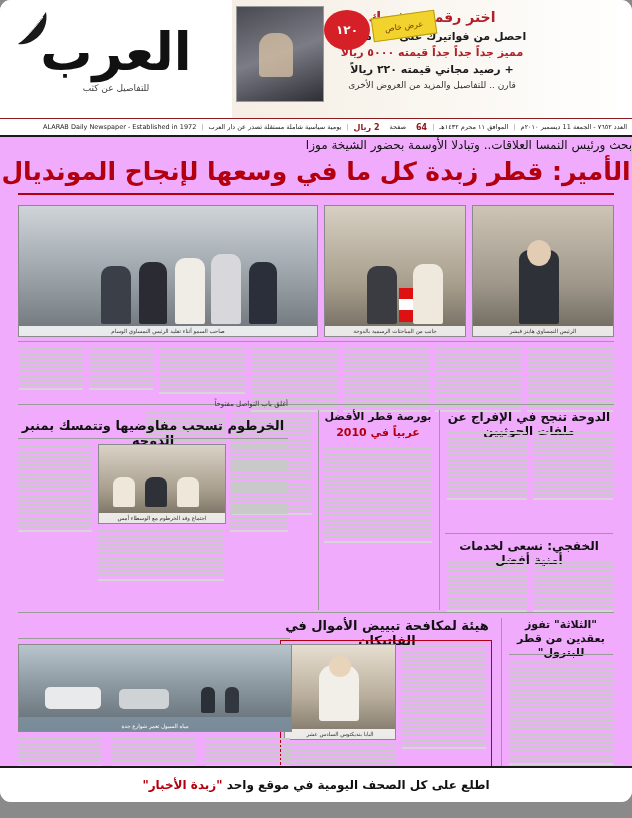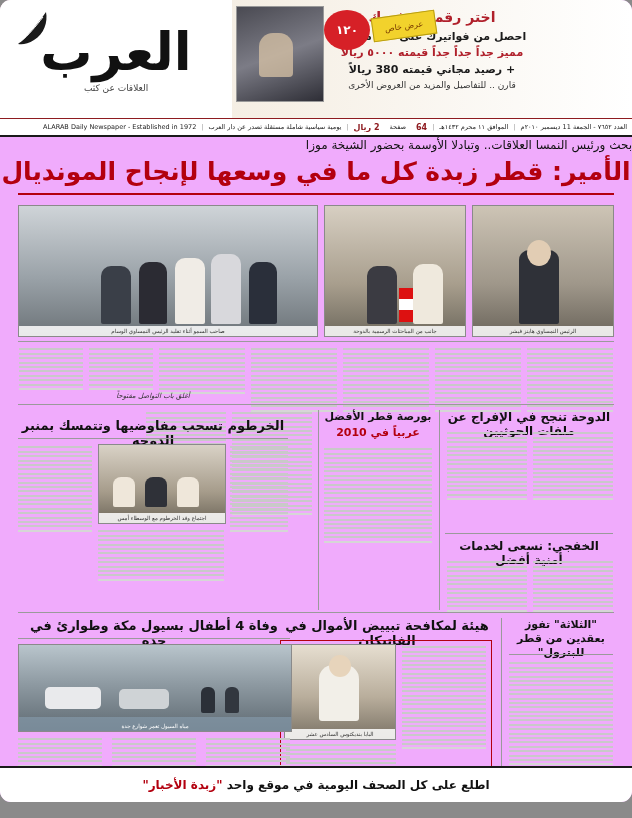--- a/index.html
+++ b/index.html
@@ -127,31 +127,31 @@
 <div class="page">
 
   <div class="top-ad">
 
     <div class="masthead">
       <svg class="logo-pen" viewBox="0 0 40 40">
         <path d="M4 36 C12 30 22 18 32 4 C34 14 30 26 20 32 C14 36 8 37 4 36 Z" fill="#1a1a1a"></path>
         <path d="M6 34 C14 28 22 18 29 9" stroke="#fff" stroke-width="1" fill="none"></path>
       </svg>
       <div class="logo-ar">العرب</div>
-      <div class="logo-sub">العلاقات عن كثب</div>
+      <div class="logo-sub">للتفاصيل عن كثب</div>
     </div>
 
     <div class="ad-body">
       <div class="ad-photo"></div>
       <div class="ad-badge">١٢٠</div>
       <div class="ad-ticket">عرض خاص</div>
       <div class="ad-line" style="font-size:14px;">اختر رقمك بنفسك</div>
       <div class="ad-line dark">احصل من فواتيرك على خط مجاني</div>
       <div class="ad-line">مميز جداً جداً جداً قيمته ٥٠٠٠ ريالاً</div>
-      <div class="ad-line dark">+ رصيد مجاني قيمته 380 ريالاً</div>
+      <div class="ad-line dark">+ رصيد مجاني قيمته ٢٢٠ ريالاً</div>
       <div class="ad-line small">قارن .. للتفاصيل والمزيد من العروض الأخرى</div>
     </div>
   </div>
 
   <div class="info-strip">
     <span>العدد ٧٦٥٢ - الجمعة 11 ديسمبر ٢٠١٠م</span>
     <span class="sep">|</span>
     <span>الموافق ١١ محرم ١٤٣٢هـ</span>
     <span class="sep">|</span>
     <span class="price-box">64</span>
@@ -445,21 +445,21 @@
       <div class="line"></div>
       <div class="line"></div>
       <div class="line"></div>
     <div class="line"></div>
       <div class="line"></div>
       <div class="line"></div>
       <div class="line s"></div>
   </div>
 
   <div class="sub-head" style="right:340px;top:404px;width:0;height:0;"></div>
-  <div style="position:absolute;left:18px;top:392px;width:270px;text-align:center;font-size:7px;color:#333;direction:rtl;font-style:italic;">أغلق باب التواصل مفتوحاً</div>
+  <div style="position:absolute;left:18px;top:400px;width:270px;text-align:right;font-size:7px;color:#333;direction:rtl;">أغلق باب التواصل مفتوحاً</div>
   <div class="sub-head" style="left:18px;top:418px;width:270px;font-size:13px;">الخرطوم تسحب مفاوضيها وتتمسك بمنبر الدوحة</div>
   <div class="rule-h" style="left:18px;top:438px;width:270px;"></div>
 
   <div class="photo-block" style="left:98px;top:444px;width:126px;height:78px;background:linear-gradient(180deg,#d9d2c6 0%,#a69c8b 60%,#6d6659 100%);">
     <div style="position:absolute;bottom:16px;left:14px;width:22px;height:30px;background:#efe7da;border-radius:8px 8px 2px 2px;"></div>
     <div style="position:absolute;bottom:16px;left:46px;width:22px;height:30px;background:#2f3138;border-radius:8px 8px 2px 2px;"></div>
     <div style="position:absolute;bottom:16px;left:78px;width:22px;height:30px;background:#efe7da;border-radius:8px 8px 2px 2px;"></div>
     <div style="position:absolute;left:0;right:0;bottom:0;height:10px;background:rgba(255,255,255,.85);font-size:5.5px;color:#333;text-align:center;line-height:10px;direction:rtl;">اجتماع وفد الخرطوم مع الوسطاء أمس</div>
   </div>
 
@@ -591,21 +591,20 @@
   <div class="txtcol" style="right:236px;top:742px;width:110px;">
     <div class="line"></div>
       <div class="line"></div>
       <div class="line"></div>
       <div class="line"></div>
     <div class="line"></div>
       <div class="line"></div>
       <div class="line s"></div>
   </div>
 
-  <div class="sub-head" style="left:18px;top:618px;width:272px;font-size:13px;">وفاة 4 أطفال بسيول مكة وطوارئ في جدة</div>
   <div class="rule-h" style="left:18px;top:638px;width:272px;"></div>
   <div class="photo-block" style="left:18px;top:644px;width:272px;height:86px;background:linear-gradient(180deg,#b9c5cc 0%,#8e9aa2 45%,#5f6a72 100%);">
     <div style="position:absolute;bottom:22px;left:26px;width:56px;height:22px;background:#e9eaec;border-radius:5px;"></div>
     <div style="position:absolute;bottom:22px;left:100px;width:50px;height:20px;background:#cfd3d6;border-radius:5px;"></div>
     <div style="position:absolute;bottom:18px;left:182px;width:14px;height:26px;background:#2b3038;border-radius:6px 6px 2px 2px;"></div>
     <div style="position:absolute;bottom:18px;left:206px;width:14px;height:26px;background:#32373f;border-radius:6px 6px 2px 2px;"></div>
     <div style="position:absolute;left:0;right:0;bottom:0;height:14px;background:rgba(130,150,165,.75);"></div>
     <div style="position:absolute;left:0;right:0;bottom:0;height:10px;font-size:5.5px;color:#fff;text-align:center;line-height:10px;direction:rtl;">مياه السيول تغمر شوارع جدة</div>
   </div>
   <div class="txtcol" style="left:18px;top:736px;width:84px;">

